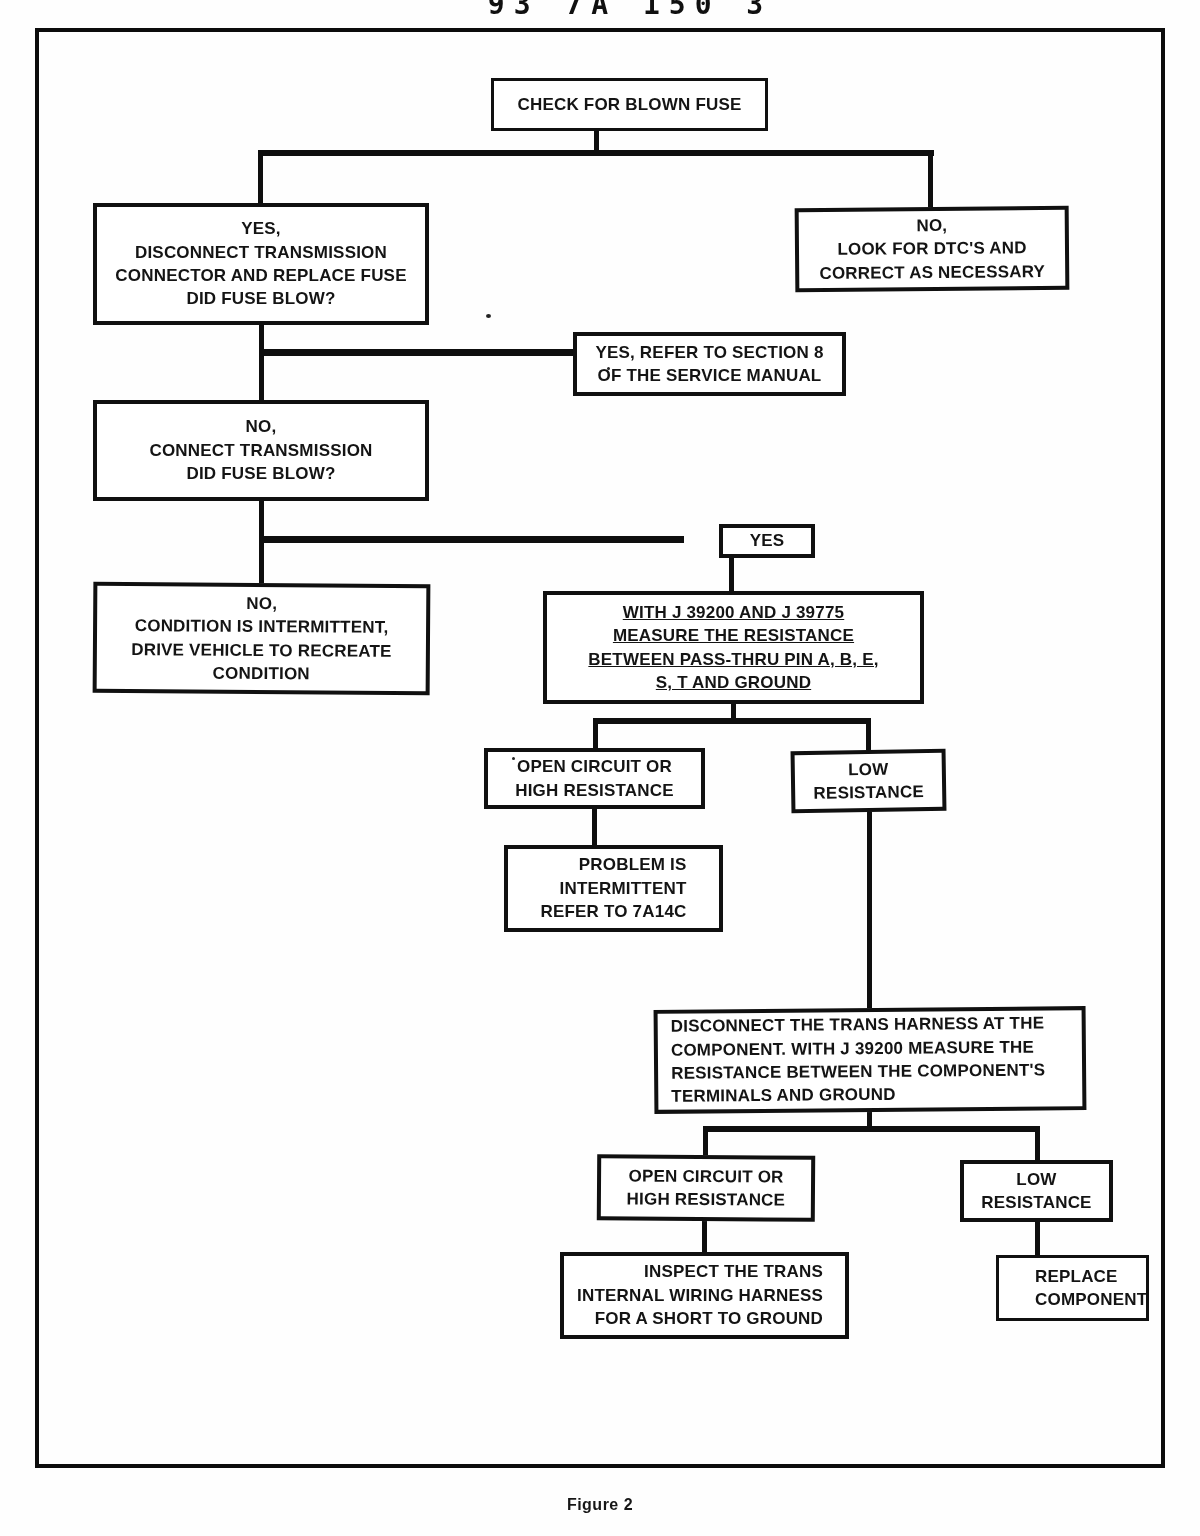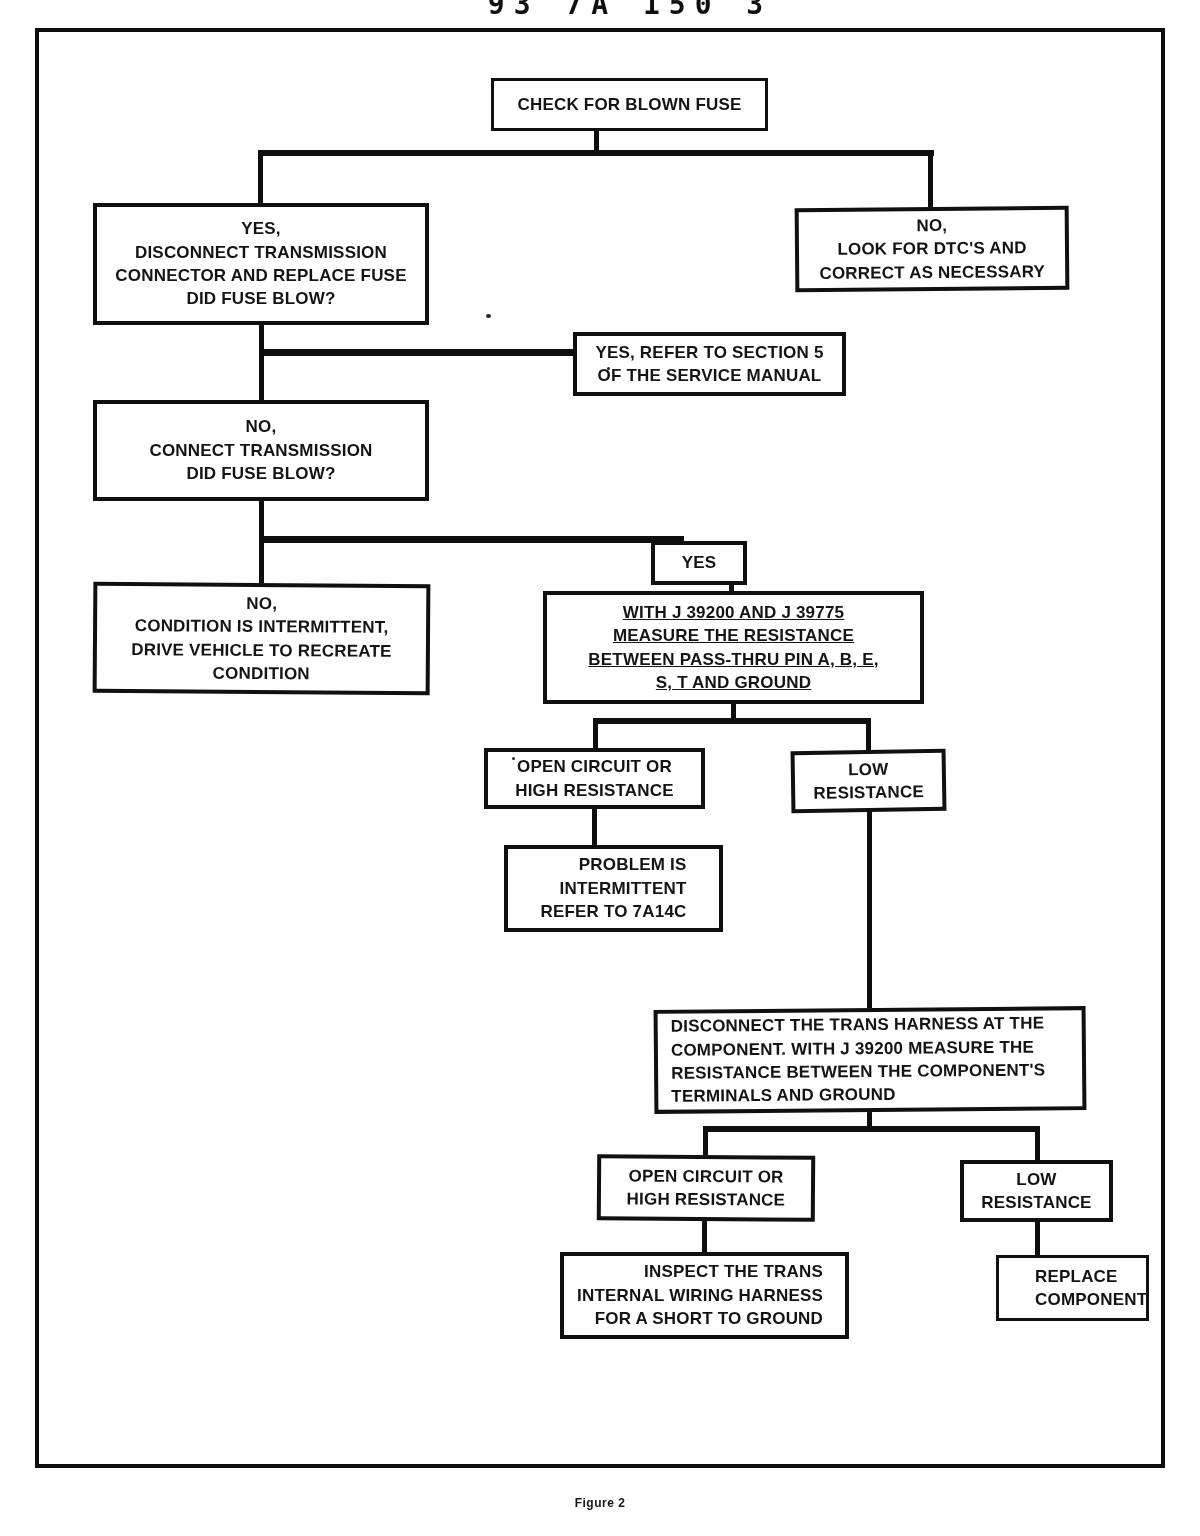--- a/index.html
+++ b/index.html
@@ -30,21 +30,21 @@
   .box .box-lines{white-space:pre-line;}
   .box .box-question{white-space:pre-line;}
   .box.align-left{align-items:flex-start;text-align:left;padding-left:13px;padding-right:8px;}
   .b3{border-width:3px;margin-left:36px;}
   .vline,.hline{position:absolute;background:#0e0e0e;}
   .r-neg{transform:rotate(-0.5deg);}
   .r-neg2{transform:rotate(-0.9deg);}
   .r-pos{transform:rotate(0.4deg);}
   .figure-caption{
     position:absolute;left:0;top:1496px;width:1200px;text-align:center;
-    font-size:12px;font-weight:bold;color:#161616;letter-spacing:0.5px;
+    font-size:16px;font-weight:bold;color:#161616;letter-spacing:0.5px;
   }
   .speck{position:absolute;background:#222;border-radius:50%;}
 </style>
 </head>
 <body>
 
 <div class="page">
 
   <div class="header-clip">
     <span>93 7A 150 3</span>
@@ -85,31 +85,31 @@
     <div class="box-question">DID FUSE BLOW?</div>
   </div>
 
   <div class="box r-neg" style="left:795px;top:207px;width:274px;height:84px;">
     <div class="box-lines">NO,
 LOOK FOR DTC'S AND
 CORRECT AS NECESSARY</div>
   </div>
 
   <div class="box" style="left:573px;top:332px;width:273px;height:64px;">
-    <div class="box-lines">YES, REFER TO SECTION 5
+    <div class="box-lines">YES, REFER TO SECTION 8
 OF THE SERVICE MANUAL</div>
   </div>
 
   <div class="box" style="left:93px;top:400px;width:336px;height:101px;">
     <div class="box-lines">NO,
 CONNECT TRANSMISSION</div>
     <div class="box-question">DID FUSE BLOW?</div>
   </div>
 
-  <div class="box" style="left:651px;top:524px;width:96px;height:44px;margin-top:17px;">
+  <div class="box" style="left:719px;top:524px;width:96px;height:34px;">
     <div class="box-lines">YES</div>
   </div>
 
   <div class="box r-pos" style="left:93px;top:583px;width:337px;height:111px;">
     <div class="box-lines">NO,
 CONDITION IS INTERMITTENT,
 DRIVE VEHICLE TO RECREATE
 CONDITION</div>
   </div>
 

